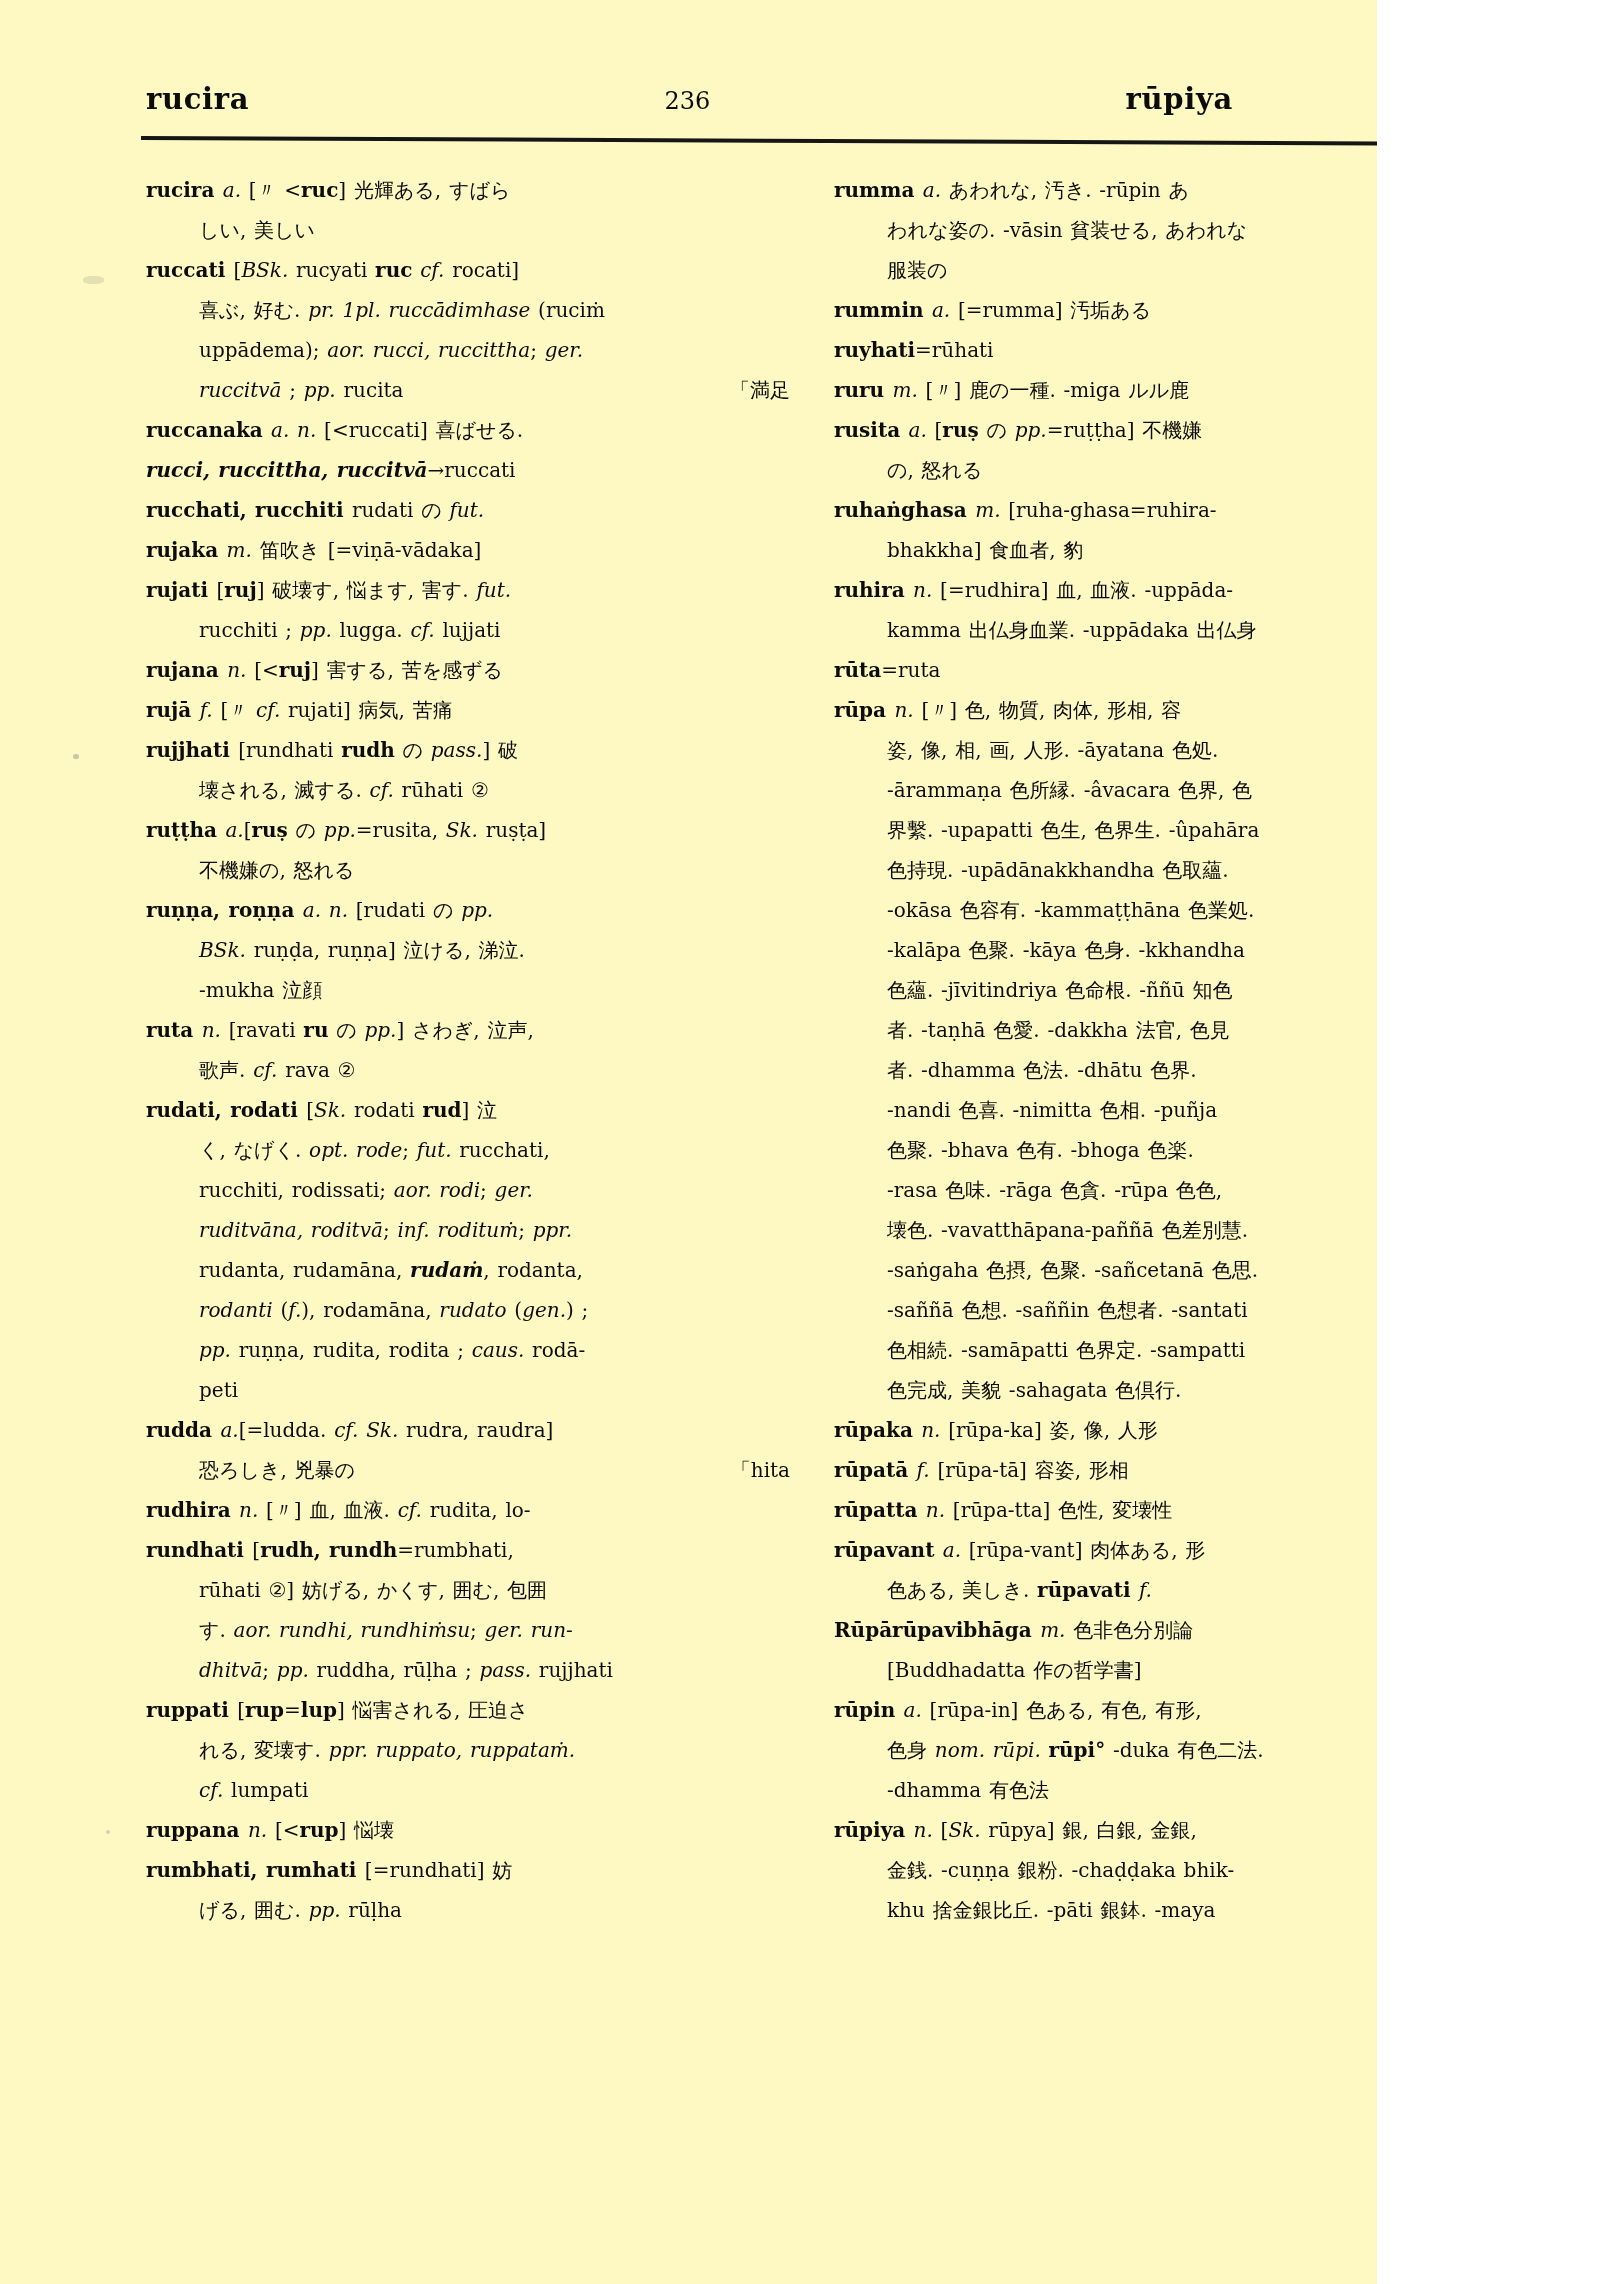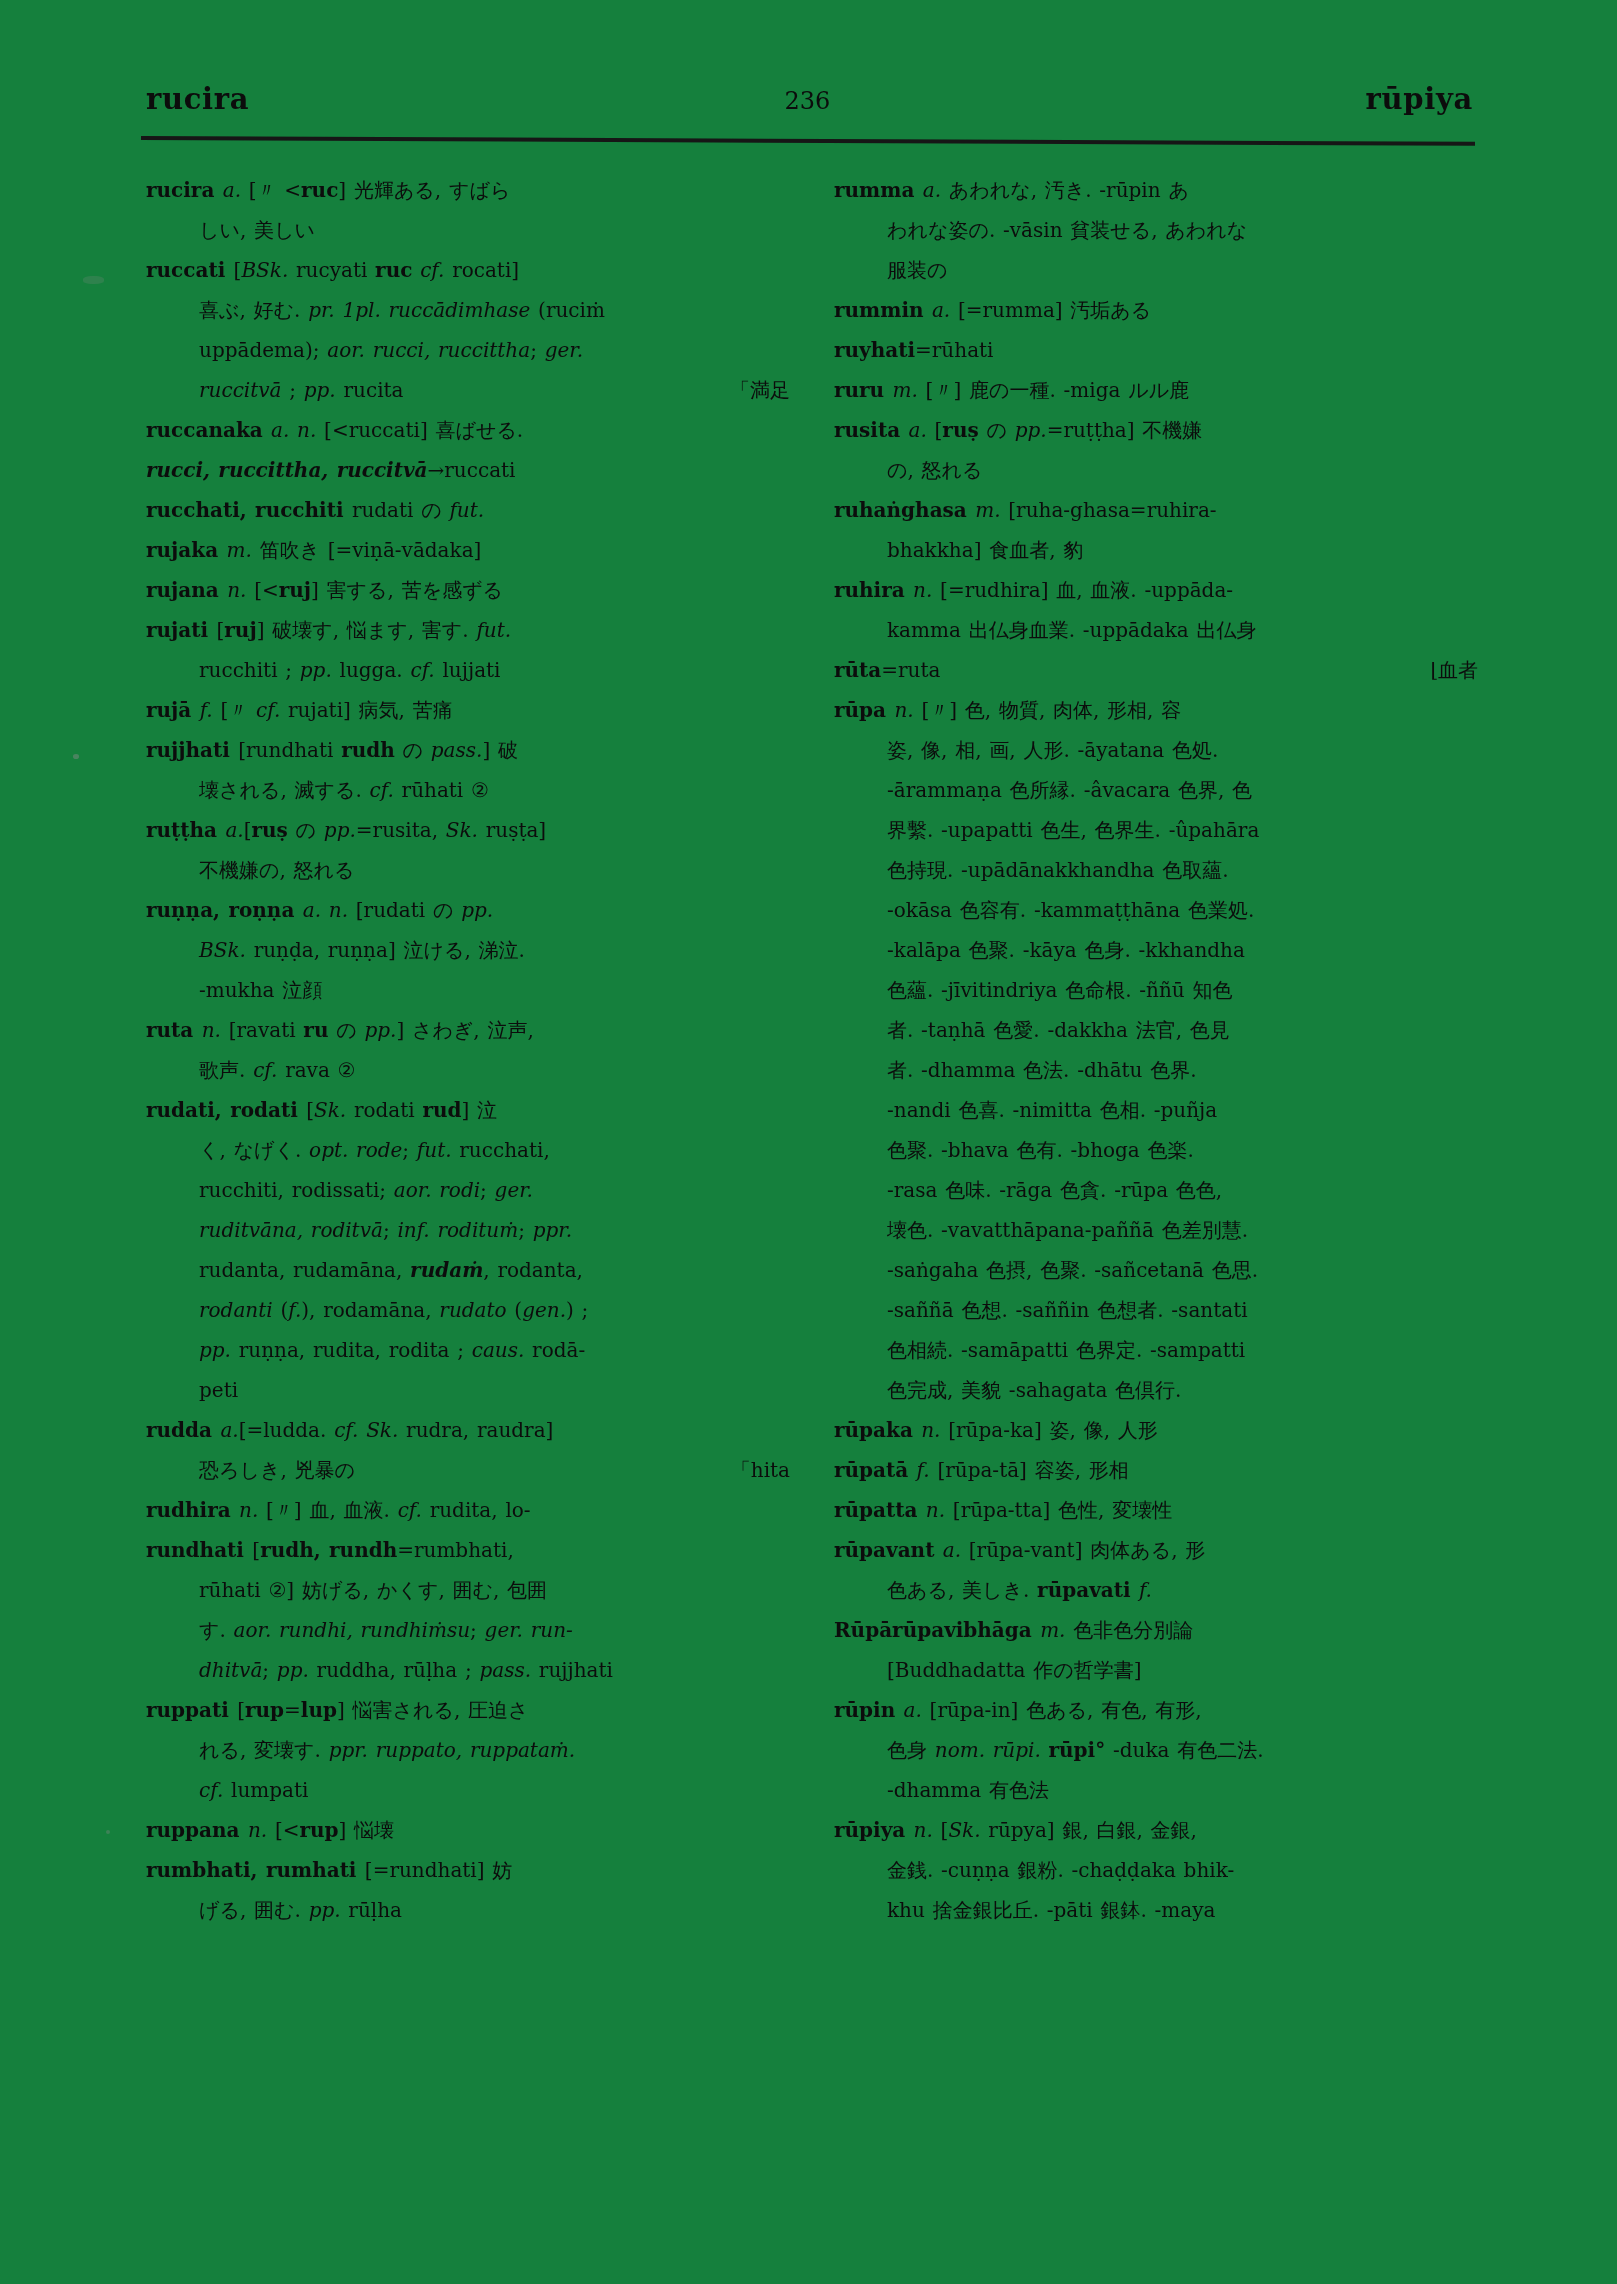--- a/index.html
+++ b/index.html
@@ -1,19 +1,19 @@
 <!DOCTYPE html>
 <html style="font-size:11.3px"><head>
 <meta charset="utf-8">
 <style>
   html,body{margin:0;padding:0;background:#ffffff;}
   .page{
     position:relative;
-    width:1617px;height:2284px;
-    background:#15803d;
+    width:1377px;height:2284px;
+    background:#fef9c3;
     font-family:"DejaVu Serif","Liberation Serif",serif;
     color:#0c0c0c;
     overflow:hidden;
   }
   .header{
     position:absolute;
     left:146px;right:144px;top:82px;
     display:flex;justify-content:space-between;align-items:baseline;
   }
   .guide{font-weight:bold;font-size:29px;letter-spacing:0.7px;}
@@ -69,25 +69,25 @@
       <div class="entry">
         <div class="line first"><span class="bi">rucci, ruccittha, ruccitvā</span><span>→ruccati</span></div>
       </div>
       <div class="entry">
         <div class="line first"><span class="b">rucchati, rucchiti </span><span>rudati の </span><span class="i">fut.</span></div>
       </div>
       <div class="entry">
         <div class="line first"><span class="b">rujaka </span><span class="i">m.</span><span> 笛吹き [=viṇā-vādaka]</span></div>
       </div>
       <div class="entry">
-        <div class="line first"><span class="b">rujana </span><span class="i">n.</span><span> [&lt;</span><span class="b">ruj</span><span>] 害する, 苦を感ずる</span></div>
-      </div>
-      <div class="entry">
         <div class="line first"><span class="b">rujati </span><span>[</span><span class="b">ruj</span><span>]  破壊す, 悩ます, 害す. </span><span class="i">fut.</span></div>
         <div class="line"><span>rucchiti ; </span><span class="i">pp.</span><span> lugga. </span><span class="i">cf.</span><span> lujjati</span></div>
+      </div>
+      <div class="entry">
+        <div class="line first"><span class="b">rujana </span><span class="i">n.</span><span> [&lt;</span><span class="b">ruj</span><span>] 害する, 苦を感ずる</span></div>
       </div>
       <div class="entry">
         <div class="line first"><span class="b">rujā </span><span class="i">f.</span><span> [〃 </span><span class="i">cf.</span><span> rujati] 病気, 苦痛</span></div>
       </div>
       <div class="entry">
         <div class="line first"><span class="b">rujjhati </span><span>[rundhati </span><span class="b">rudh</span><span> の </span><span class="i">pass.</span><span>] 破</span></div>
         <div class="line"><span>壊される, 滅する. </span><span class="i">cf.</span><span> rūhati ②</span></div>
       </div>
       <div class="entry">
         <div class="line first"><span class="b">ruṭṭha </span><span class="i">a.</span><span>[</span><span class="b">ruṣ</span><span> の </span><span class="i">pp.</span><span>=rusita, </span><span class="i">Sk.</span><span> ruṣṭa]</span></div>

